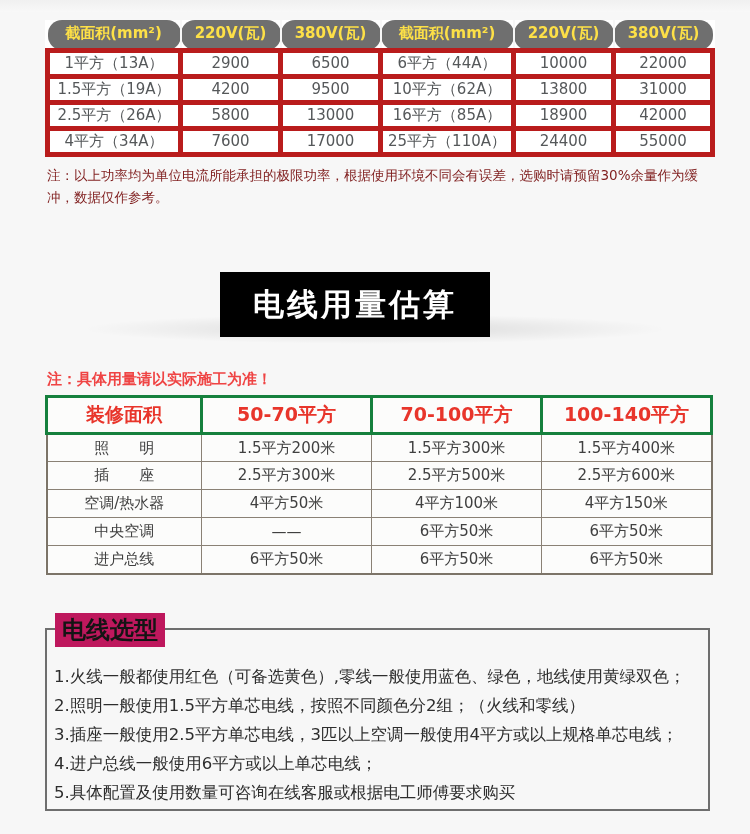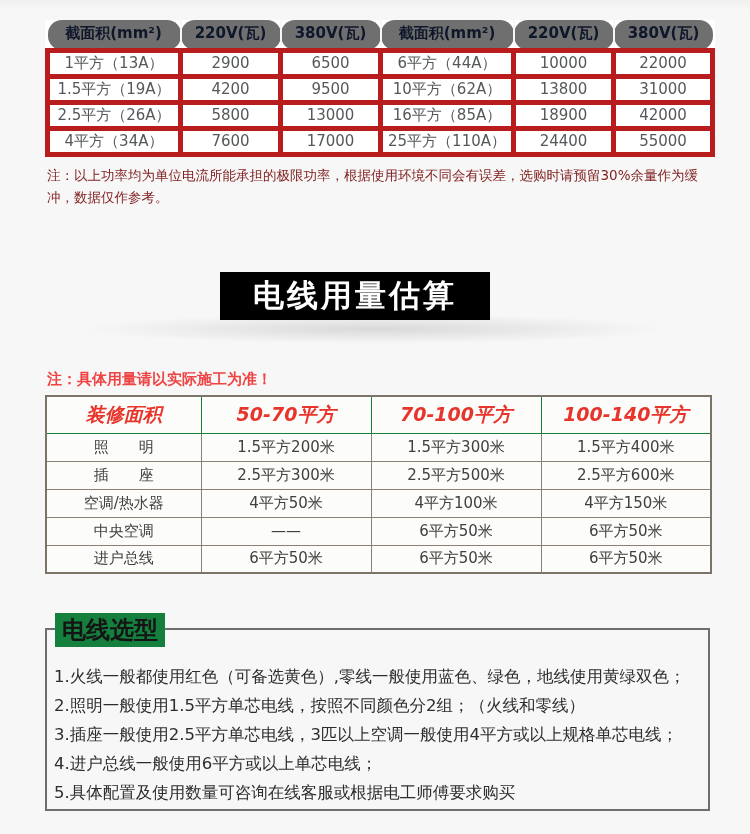--- a/index.html
+++ b/index.html
@@ -16,21 +16,21 @@
     background:linear-gradient(#f0f0f0,#f8f8f8);
   }
 
   
   .t1 {
     position:absolute; left:45px; top:20px; width:665px;
     border-collapse:collapse; table-layout:fixed;
     background:#ffffff;
   }
   .t1 th {
-    background:#6f6f6f; color:#0f172a;
+    background:#6f6f6f; color:#fde047;
     font-size:15px; font-weight:bold;
     height:30px; text-align:center;
     border-right:2px solid #f7f7f7;
     border-radius:14px;
   }
   .t1 th:last-child { border-right:none; }
   .t1 td {
     border:5px solid #b91c1c;
     color:#55585a; font-size:15px;
     height:26px; text-align:center;
@@ -43,59 +43,59 @@
     color:#7f1d1d; font-size:13.5px; line-height:22px;
   }
 
   
   .banner-shadow {
     position:absolute; left:80px; top:314px; width:590px; height:30px;
     background:radial-gradient(ellipse at center, rgba(0,0,0,0.12), rgba(0,0,0,0) 70%);
     z-index:1;
   }
   .banner {
-    position:absolute; left:220px; top:272px; width:270px; height:48px;
+    position:absolute; left:220px; top:272px; width:270px; height:65px;
     background:#000000; color:#ffffff;
     display:flex; align-items:center; justify-content:center;
     font-size:31px; font-weight:bold; letter-spacing:3px;
     z-index:2;
   }
 
   
   .note2 {
     position:absolute; left:47px; top:370px;
     color:#ef4444; font-size:15px; font-weight:bold;
   }
 
   
   .t2 {
     position:absolute; left:45px; top:395px; width:665px;
     border-collapse:collapse; table-layout:fixed;
     background:#fcfcfb;
     border:2px solid #7c7468;
   }
   .t2 th {
-    border:1px solid #15803d;
+    border:3px solid #15803d;
     color:#e8352b; font-size:19px; font-weight:bold;
-    height:37px; text-align:center;font-style:italic;
+    height:37px; text-align:center;
   }
   .t2 td {
     border:1px solid #8a8175;
     color:#404040; font-size:15px;
     height:28px; text-align:center;
   }
 
   
   .selection-box {
     position:absolute; left:45px; top:628px; width:665px; height:183px;
     border:2px solid #6e6e6e;
   }
   .sel-title {
     position:absolute; left:8px; top:-17px;
-    background:#15803d; padding:0 7px;
+    background:#be185d; padding:0 7px;
     font-size:24px; font-weight:600; color:#141414;
     line-height:34px;
   }
   .sel-list {
     list-style:none;
     padding:32px 6px 0 7px;
   }
   .sel-list li {
     font-size:16.5px; color:#2d2d2d; line-height:29px;
     white-space:nowrap;

